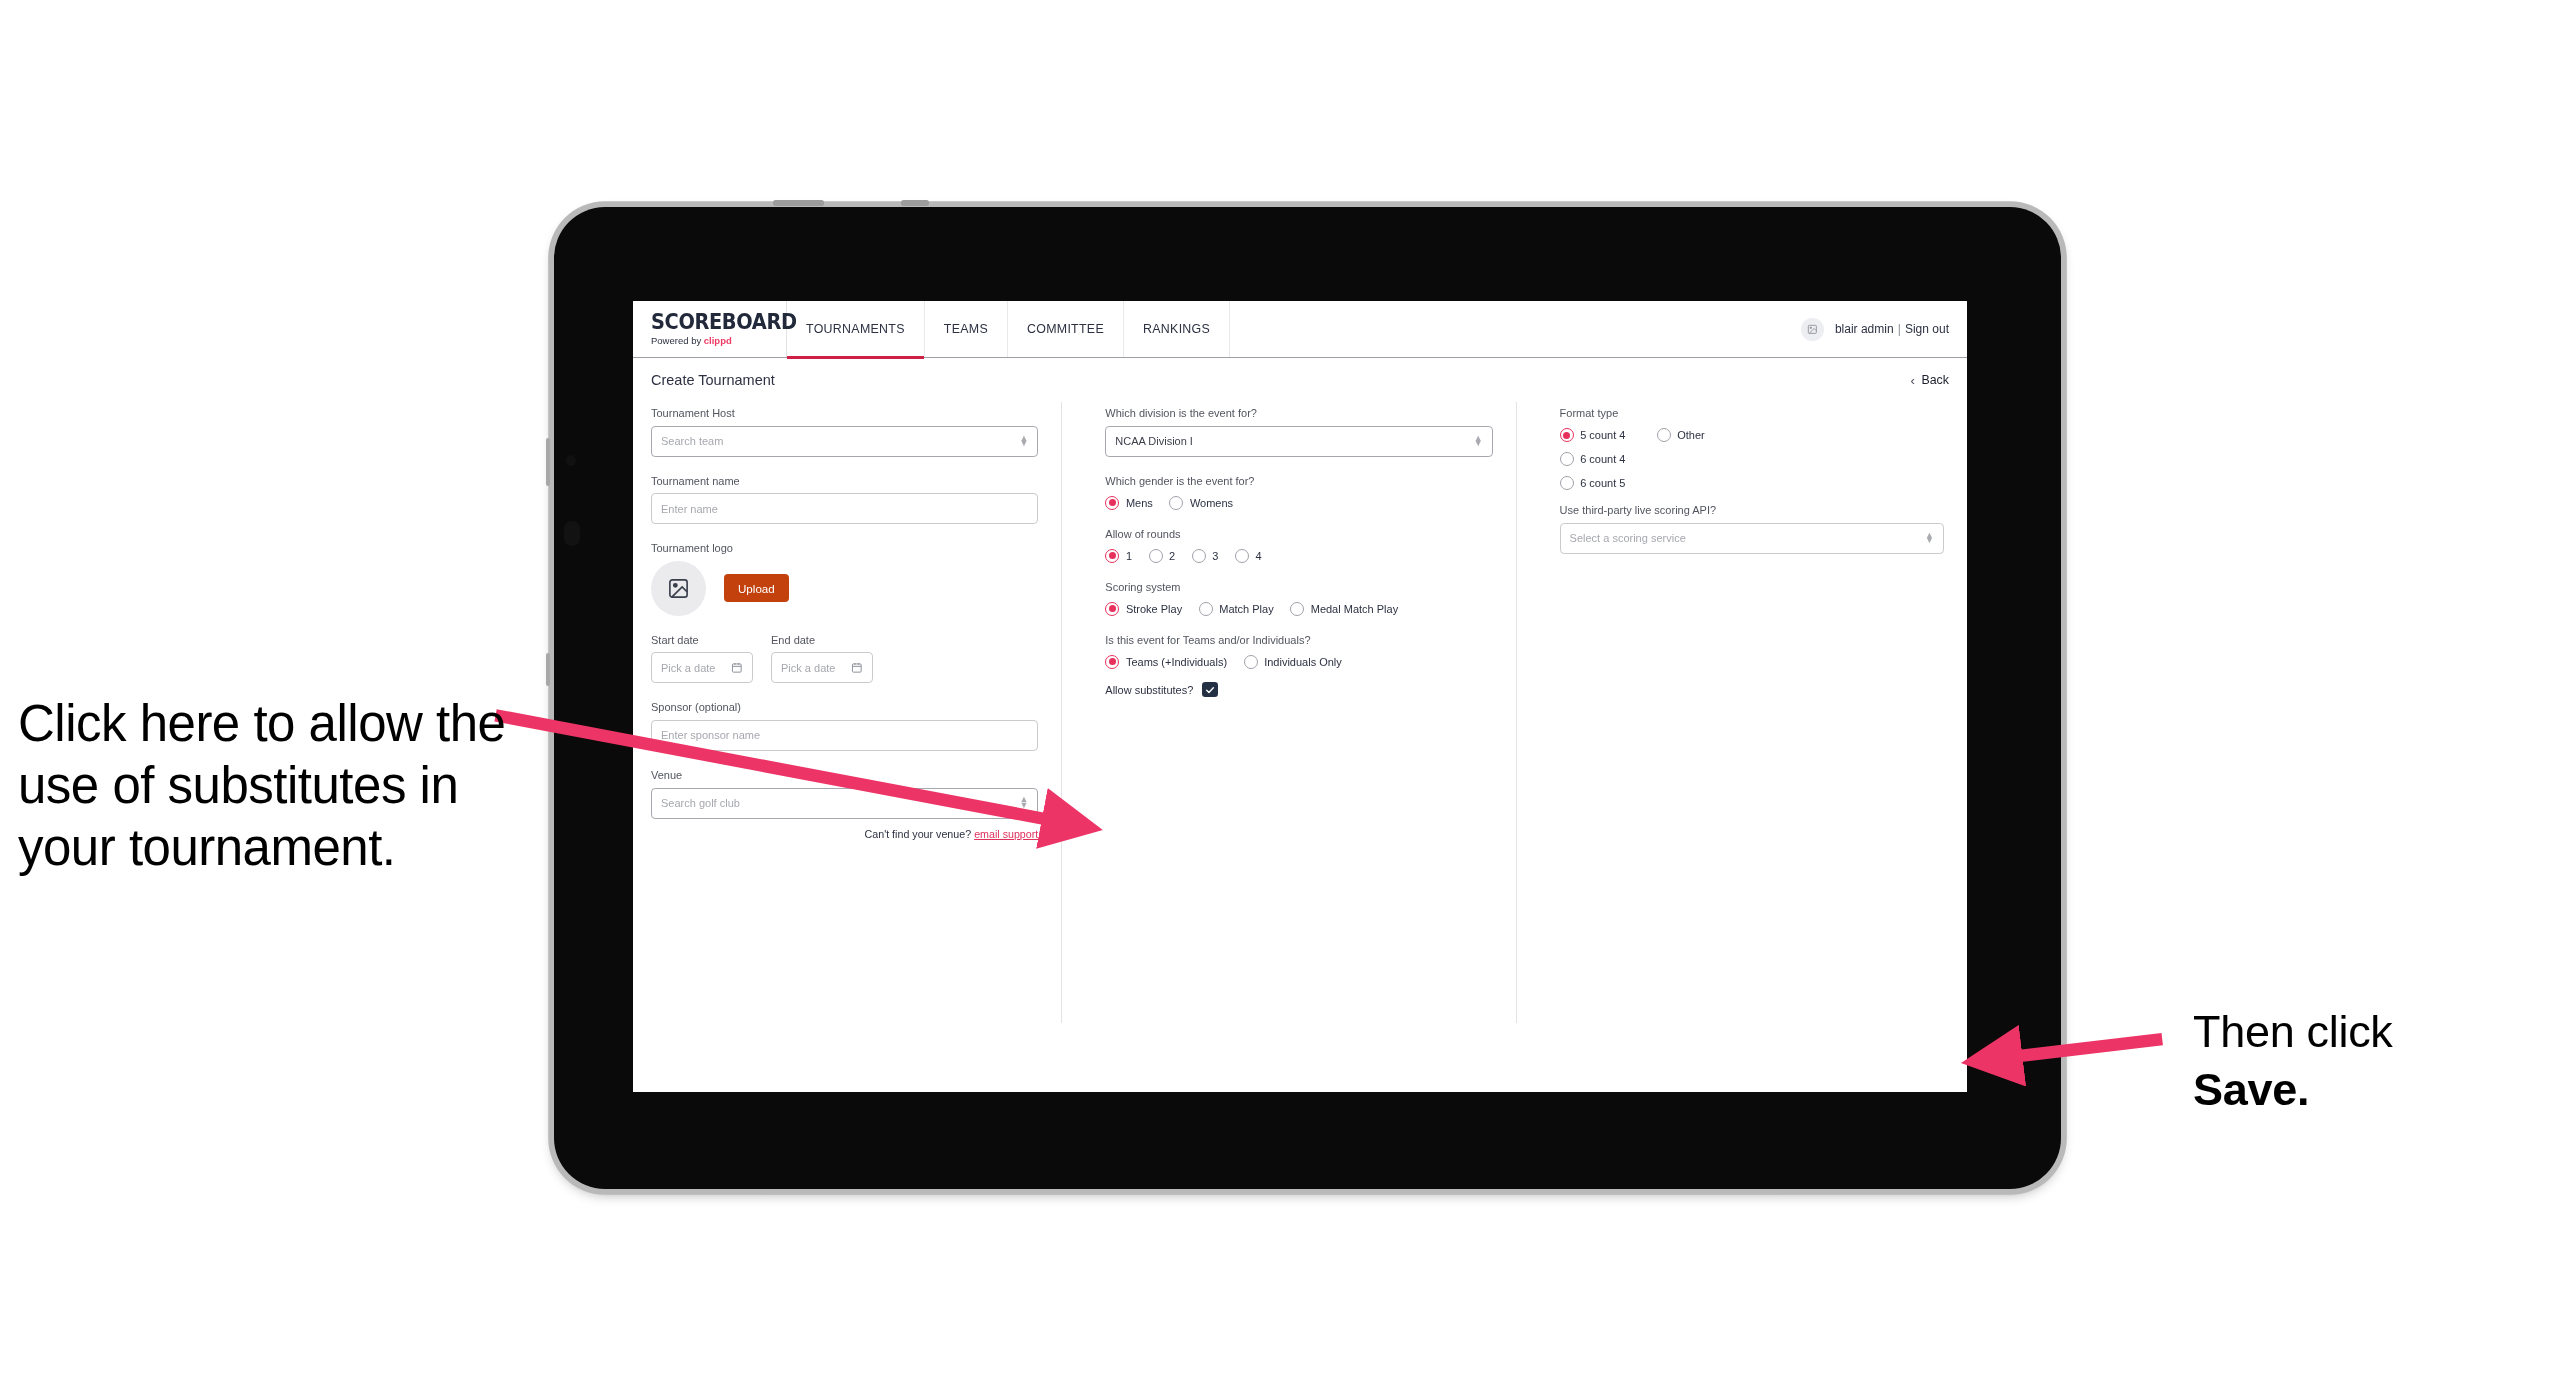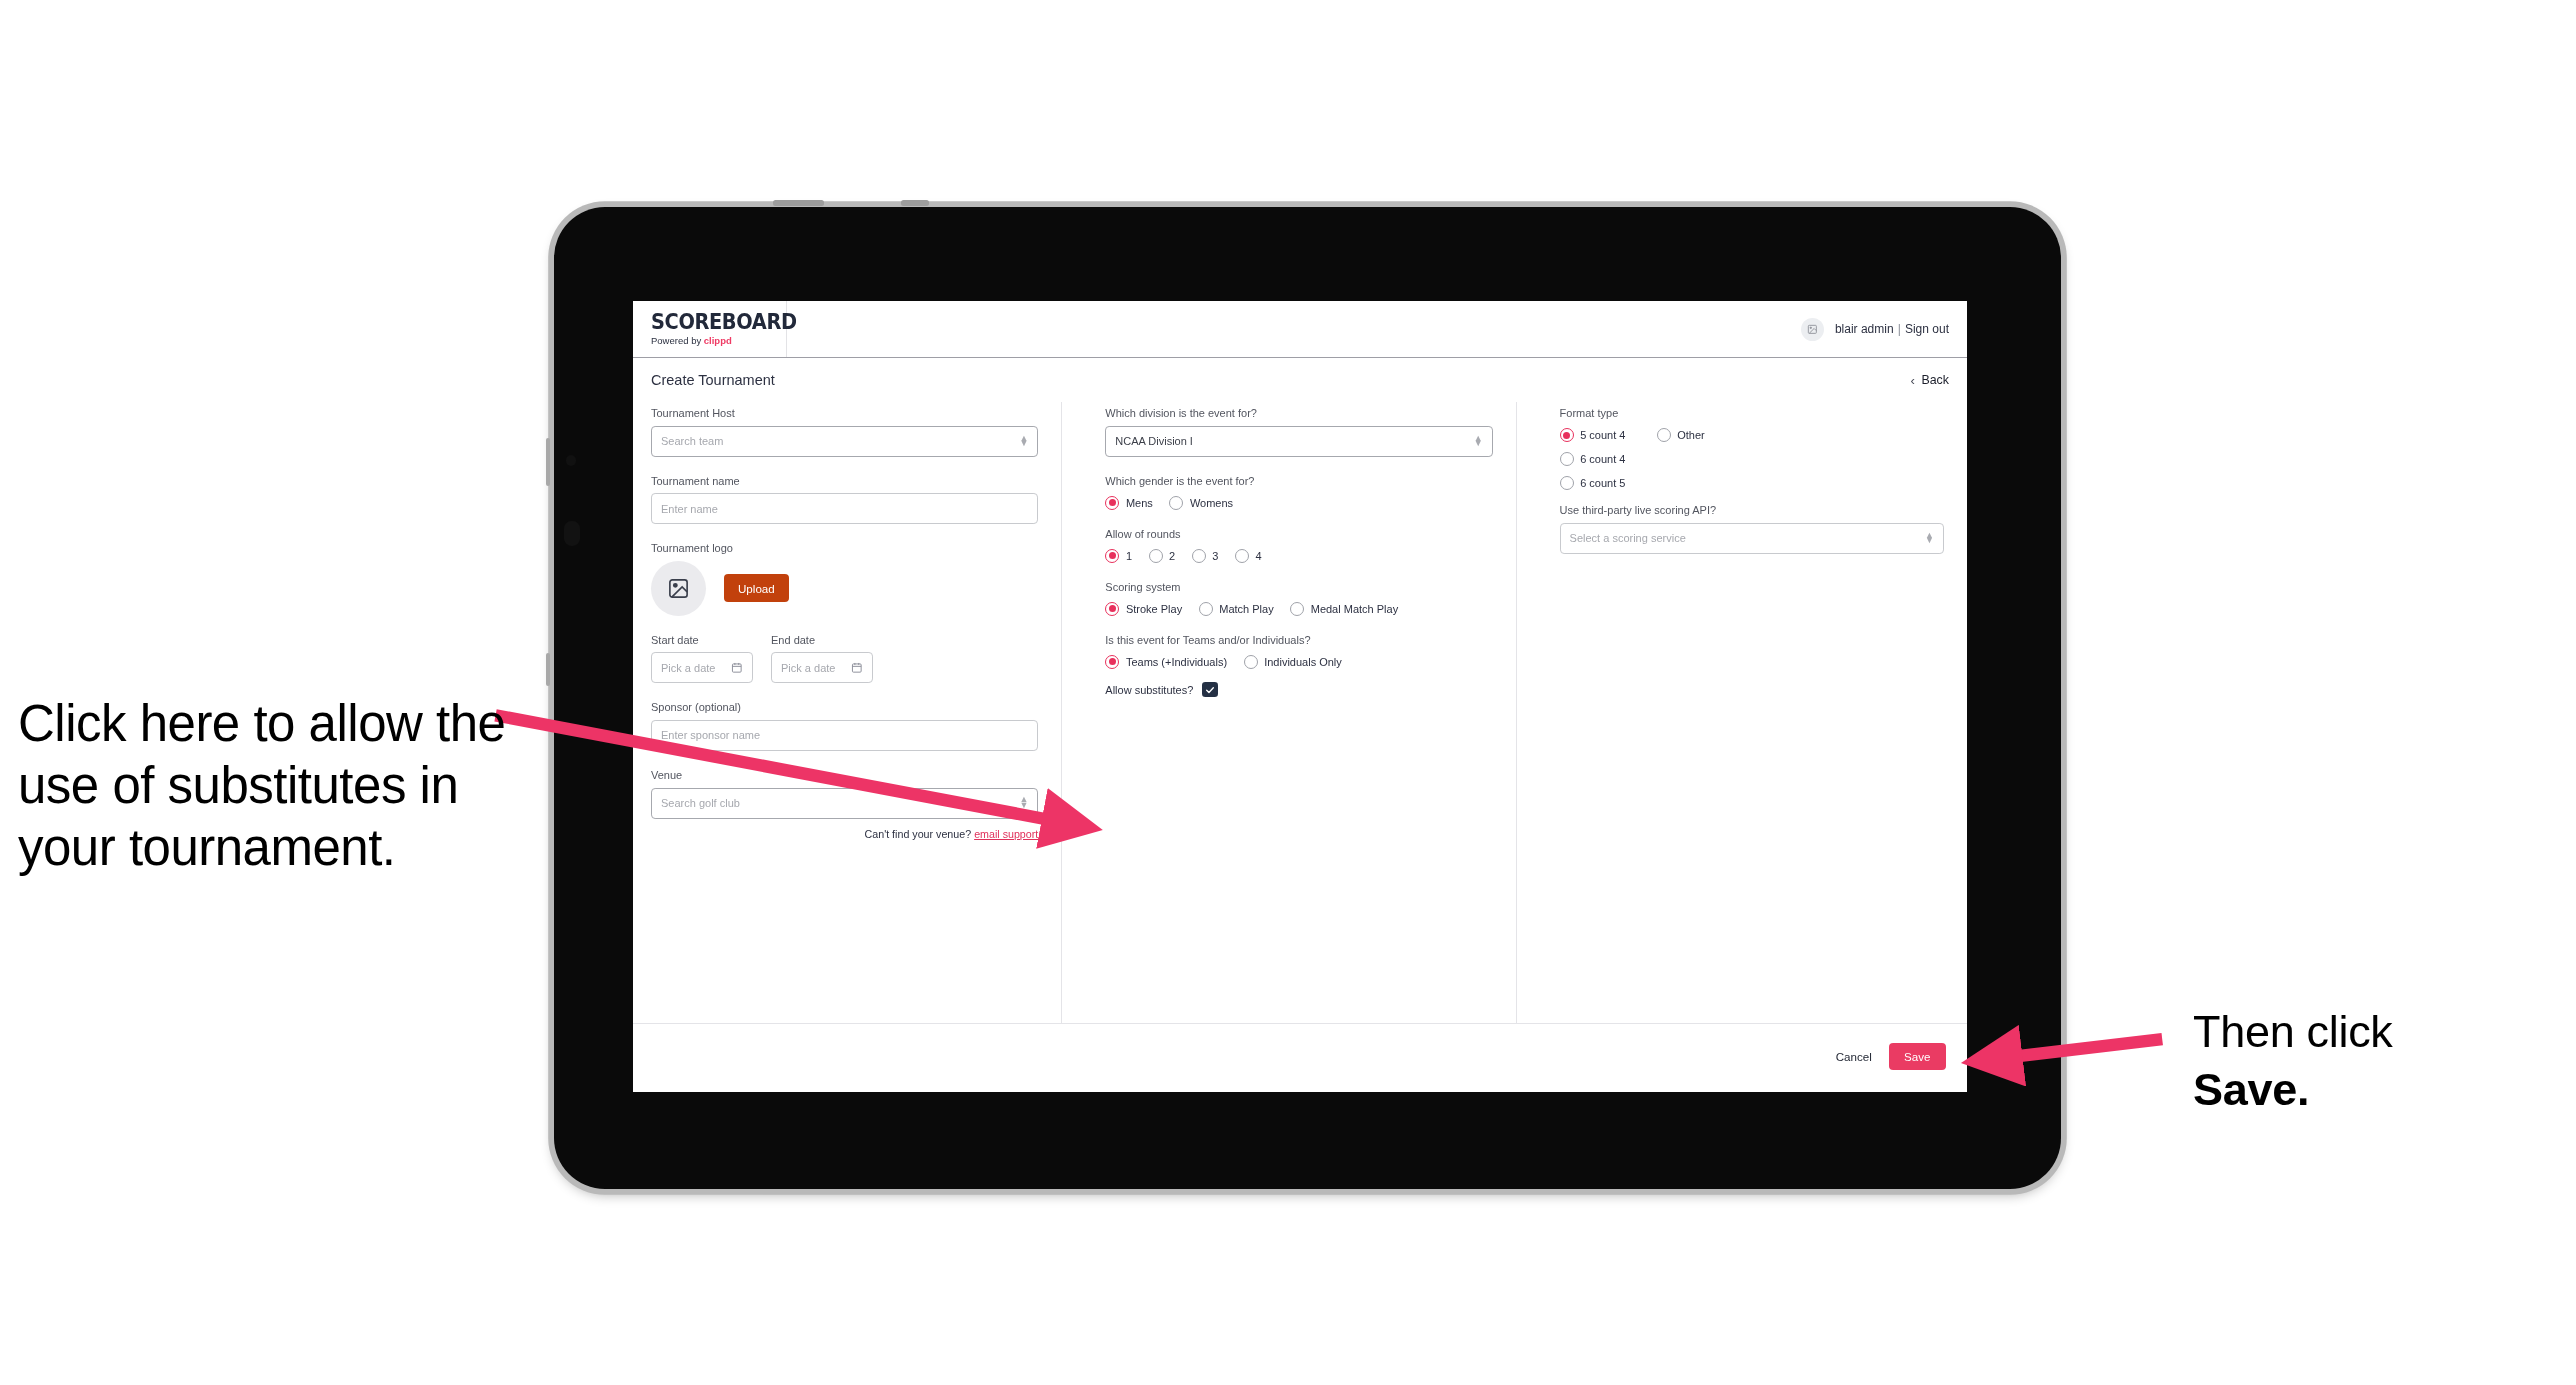--- a/index.html
+++ b/index.html
@@ -331,20 +331,26 @@
 </div>
 
 <div id="app-window">
 
   <div id="app-header">
     <div class="logo-block">
       <div class="logo-word">SCOREBOARD</div>
       <div class="logo-sub"><span>Powered by </span><span class="brand">clippd</span></div>
     </div>
 
+    <div class="nav-tabs">
+      <div class="nav-tab active">TOURNAMENTS</div>
+      <div class="nav-tab">TEAMS</div>
+      <div class="nav-tab">COMMITTEE</div>
+      <div class="nav-tab">RANKINGS</div>
+    </div>
 
     <div class="header-right">
       <div id="avatar">
         <svg width="10.7" height="10.7" viewBox="0 0 24 24" fill="none" stroke="#8d9098" stroke-width="2">
           <rect x="3" y="3" width="18" height="18" rx="2"></rect>
           <circle cx="8.5" cy="8.5" r="1.6" fill="#8d9098"></circle>
           <path d="M21 15l-5-5L5 21"></path>
         </svg>
       </div>
       <div class="user-text">
@@ -547,24 +553,20 @@
       <div class="input-box light placeholder-style">
         <span class="val">Select a scoring service</span>
         <span class="sel-chev">
             <span>▲</span>
             <span>▼</span>
           </span>
       </div>
     </div>
   </div>
 
-  <div id="app-footer">
-    <button id="cancel-btn">Cancel</button>
-    <button id="save-btn">Save</button>
-  </div>
 </div>
 
 <svg id="arrow-left" viewBox="0 0 3119 1678" width="2576" height="1386">
   <defs>
     <marker id="ah1" markerWidth="5" markerHeight="5" refX="2.2" refY="2.5" orient="auto">
       <path d="M0,0 L5,2.5 L0,5 z" fill="#ed3466"></path>
     </marker>
   </defs>
   <line x1="600" y1="866" x2="1294" y2="997" stroke="#ed3466" stroke-width="15" marker-end="url(#ah1)"></line>
 </svg>

